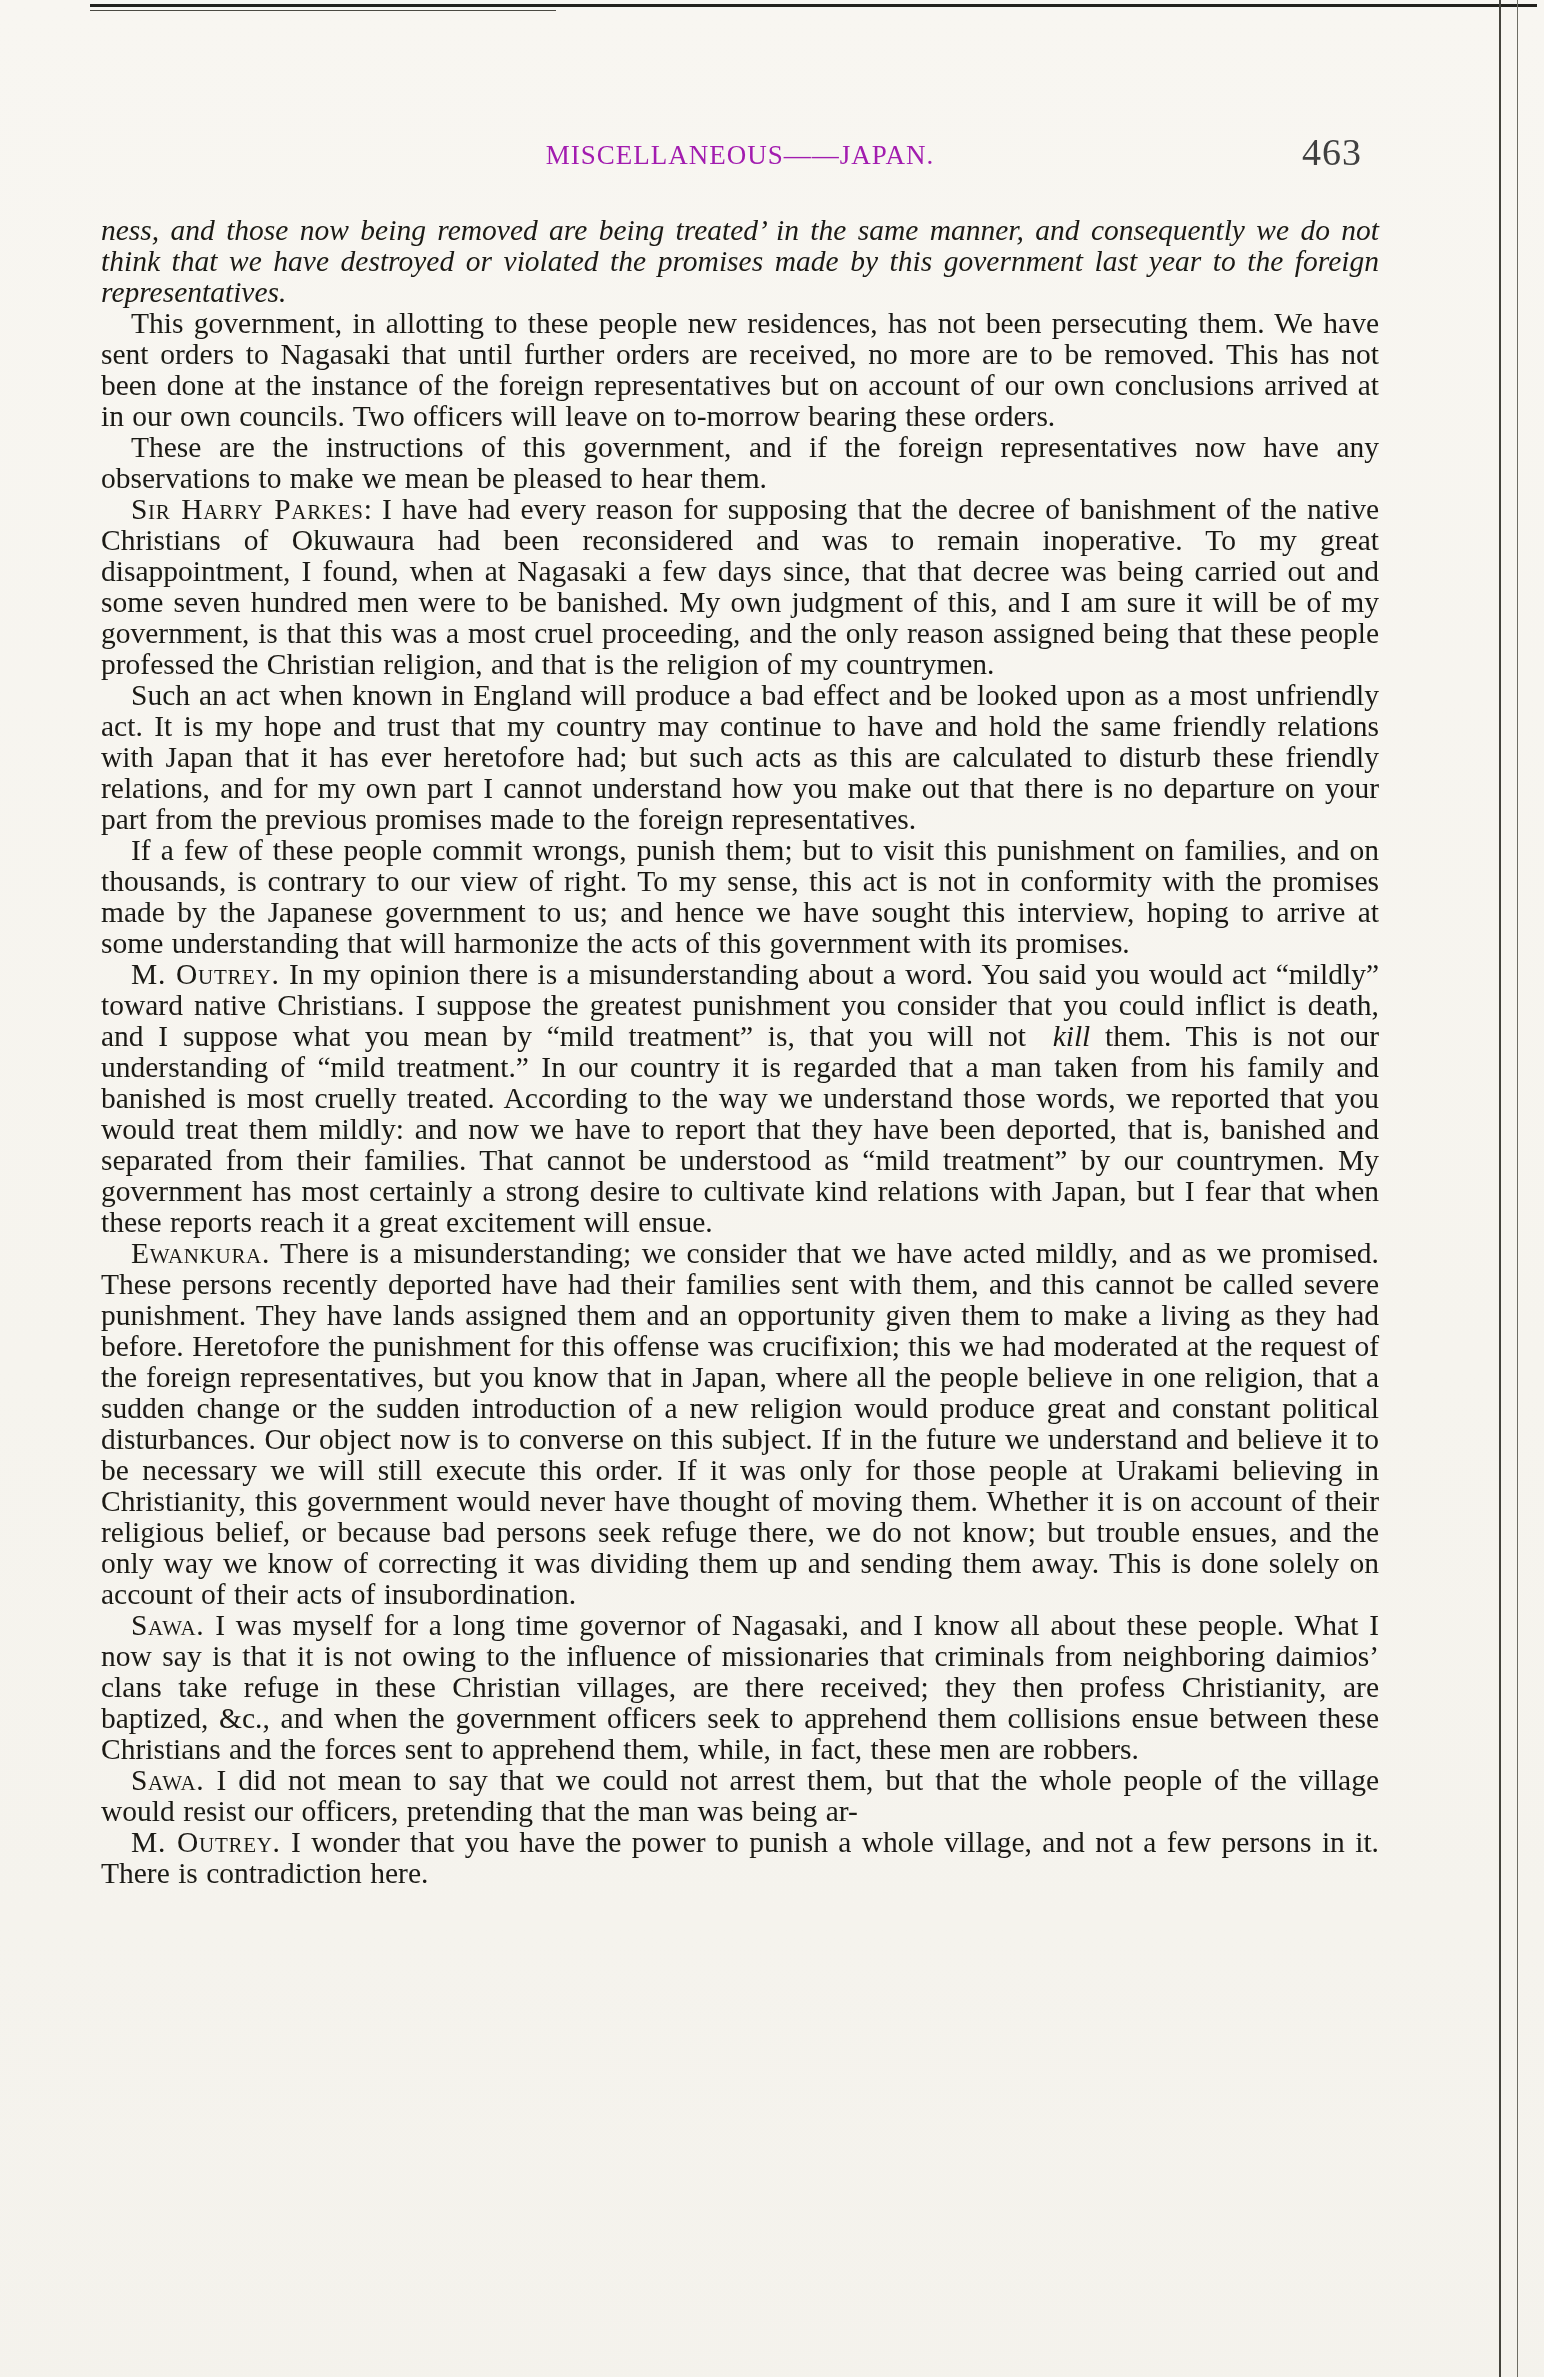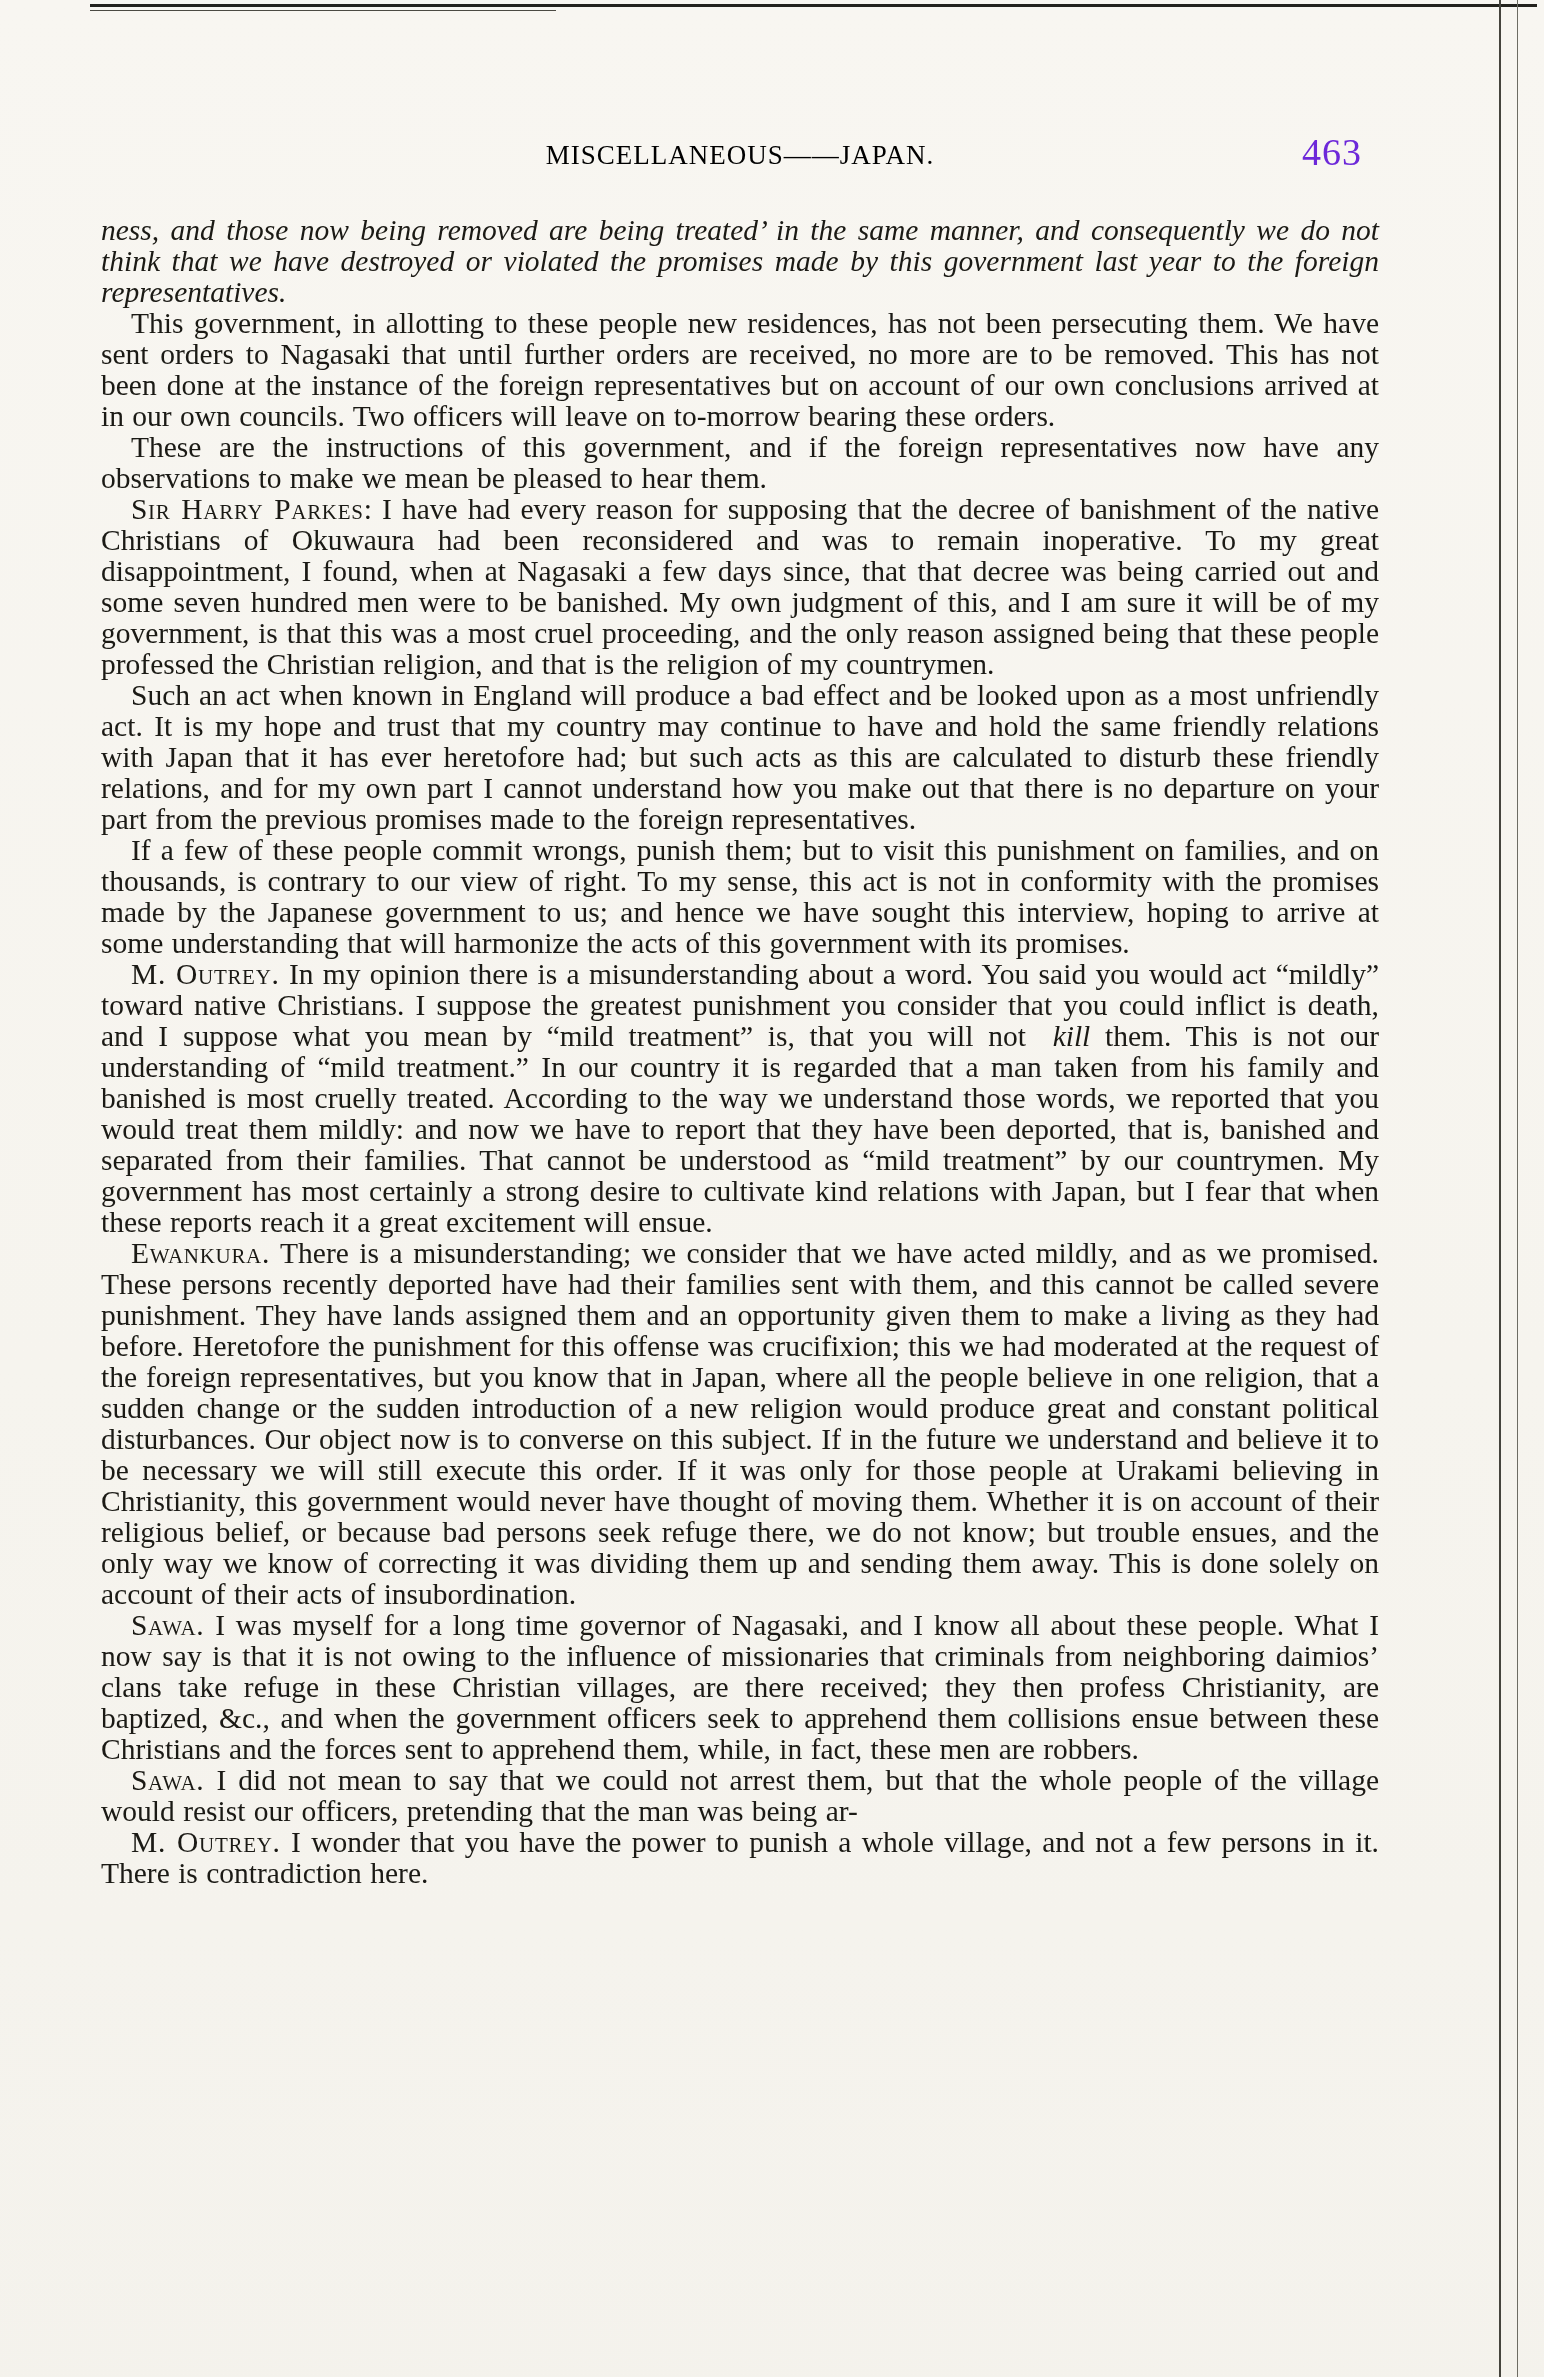--- a/index.html
+++ b/index.html
@@ -53,30 +53,30 @@
   .page-header {
     position: relative;
     height: 33px;
     margin-bottom: 41px;
   }
   .running-title {
     text-align: center;
     font-size: 27px;
     line-height: 28.5px;
     letter-spacing: 1px;
-    color: #000000;
+    color: #a21caf;
   }
   .page-number {
     position: absolute;
     right: 17px;
     top: -7.6px;
     font-size: 38px;
     line-height: 38px;
     letter-spacing: 1px;
-    color: #6d28d9;
+    color: #404040;
   }
 
   .document-body p {
     margin: 0;
     font-size: 29.5px;
     line-height: 31px;
     text-align: justify;
     text-indent: 30px;
     word-spacing: 1px;
     hyphens: auto;

